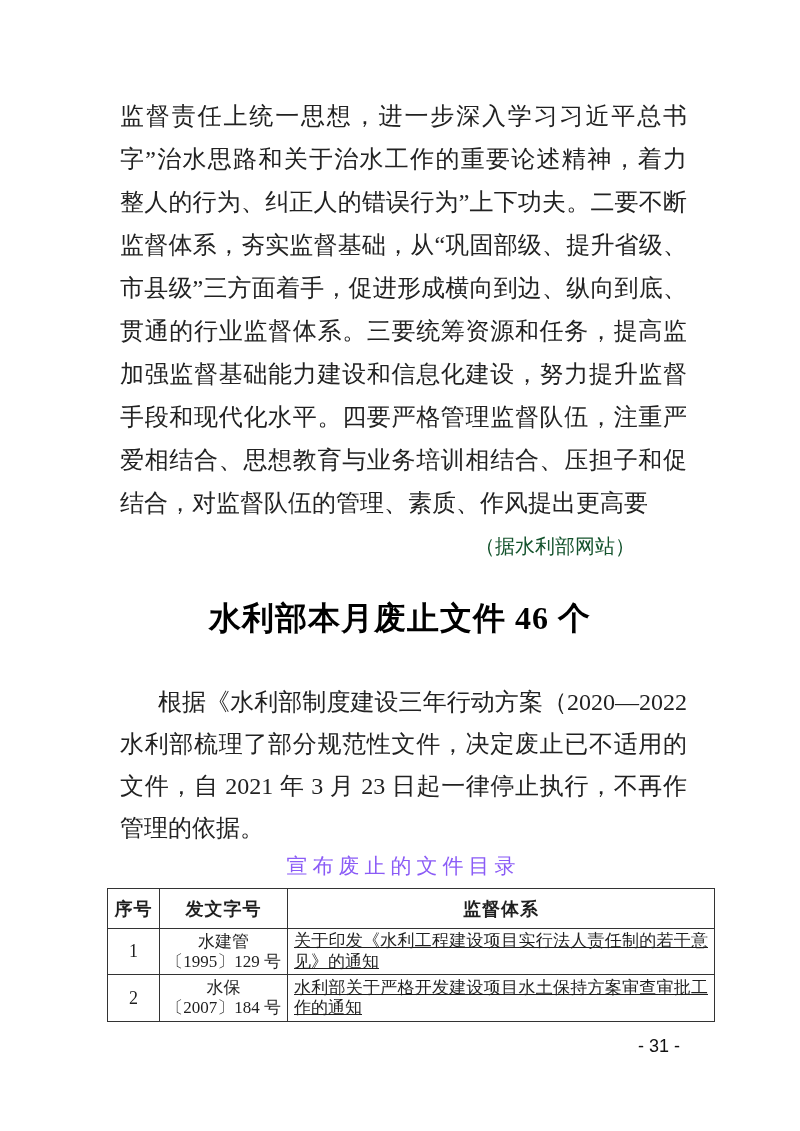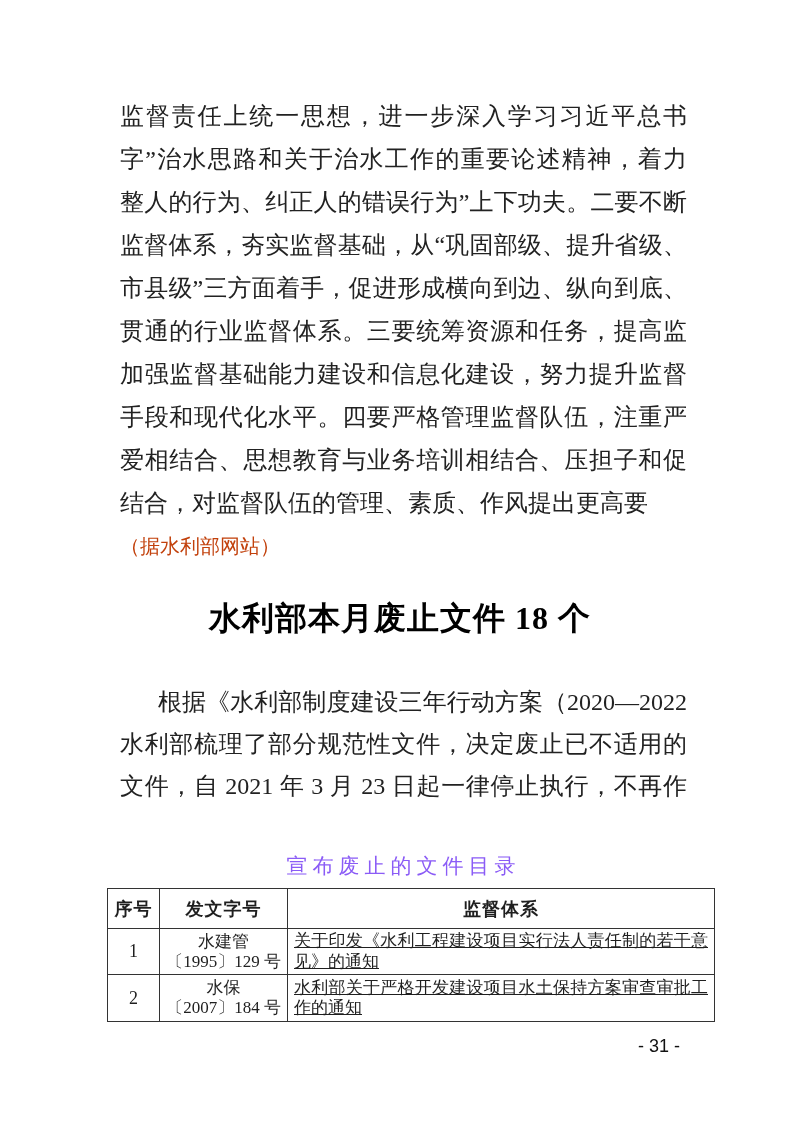--- a/index.html
+++ b/index.html
@@ -17,22 +17,22 @@
     position:absolute; left:120px; top:95px; width:567px;
   }
   .bodyline {
     display:block; height:43px; line-height:43px;
     font-size:24px; overflow:hidden;
   }
   .jline { text-align:justify; text-align-last:justify; }
   .lline { text-align:left; text-align-last:left; }
   .attribution {
     height:43px; line-height:43px;
-    font-size:20px; text-align:left; padding-right:52px;
-    color:#c2410c;
+    font-size:20px; text-align:right; padding-right:52px;
+    color:#14532d;
   }
   
   .h2title {
     position:absolute; left:0; top:593px; width:800px; height:50px;
     line-height:50px; text-align:center;
     font-size:32px; font-weight:bold; color:#000000;
     letter-spacing:1px;
   }
   .para2 {
     position:absolute; left:120px; top:681px; width:567px;
@@ -90,26 +90,27 @@
     <span class="bodyline jline">监督体系，夯实监督基础，从“巩固部级、提升省级、延伸</span>
     <span class="bodyline jline">市县级”三方面着手，促进形成横向到边、纵向到底、上下</span>
     <span class="bodyline jline">贯通的行业监督体系。三要统筹资源和任务，提高监督水平，</span>
     <span class="bodyline jline">加强监督基础能力建设和信息化建设，努力提升监督的能力</span>
     <span class="bodyline jline">手段和现代化水平。四要严格管理监督队伍，注重严管与厚</span>
     <span class="bodyline jline">爱相结合、思想教育与业务培训相结合、压担子和促成长相</span>
     <span class="bodyline lline">结合，对监督队伍的管理、素质、作风提出更高要求。</span>
     <span class="bodyline attribution">（据水利部网站）</span>
   </div>
 
-  <div class="h2title">水利部本月废止文件 18 个</div>
+  <div class="h2title">水利部本月废止文件 46 个</div>
 
   <div class="para2">
     <span class="bodyline jline indent">根据《水利部制度建设三年行动方案（2020—2022 年）》，</span>
     <span class="bodyline jline">水利部梳理了部分规范性文件，决定废止已不适用的 34 个</span>
     <span class="bodyline jline">文件，自 2021 年 3 月 23 日起一律停止执行，不再作为行政</span>
+    <span class="bodyline lline">管理的依据。</span>
   </div>
 
   <div class="tbl-caption">宣布废止的文件目录</div>
 
   <table class="doc-table">
     <colgroup>
       <col class="c-idx">
         <col class="c-code">
         <col class="c-name">
     </colgroup>

